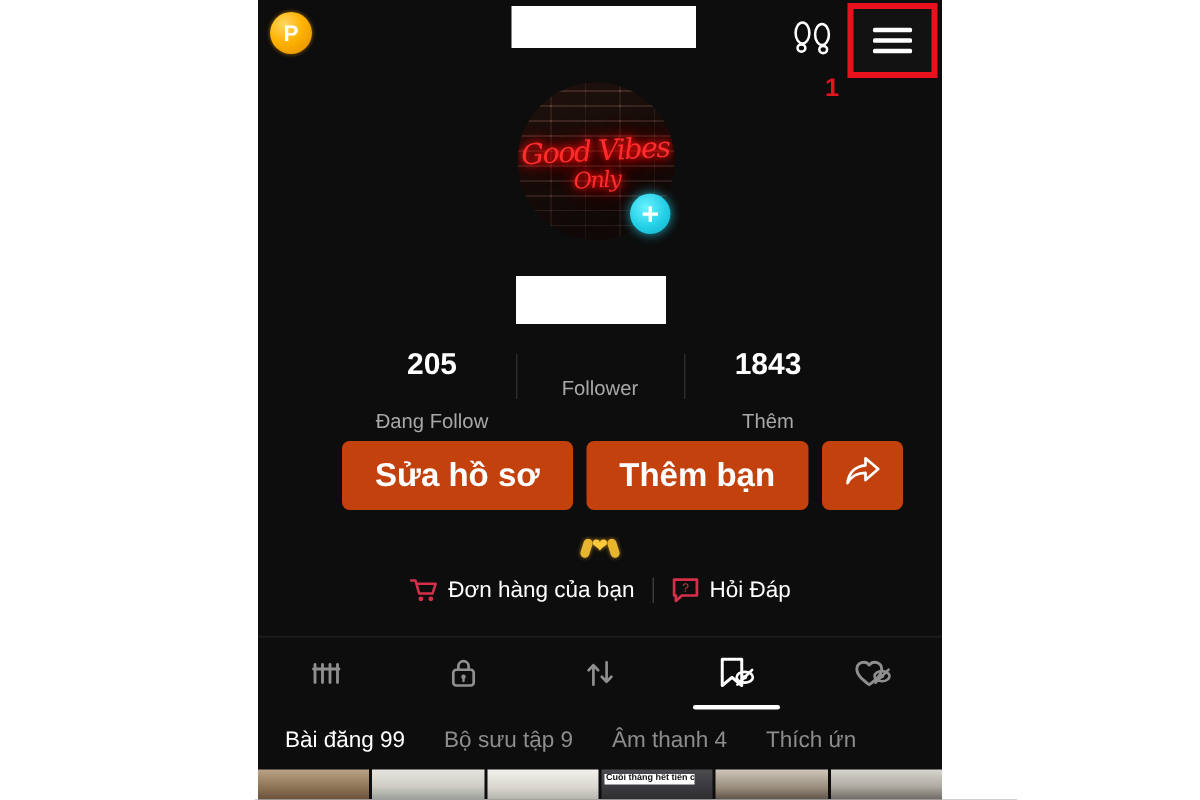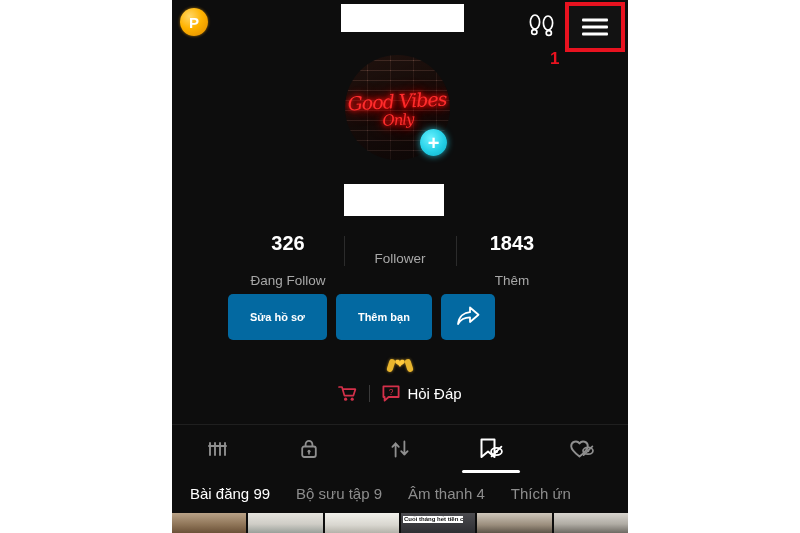--- a/index.html
+++ b/index.html
@@ -186,28 +186,28 @@
   }
 
   
   #actions {
     position: absolute;
     left: 56px; top: 294px;
     display: flex;
     gap: 9px;
   }
   .act-btn {
-    background: #0369a1;
+    background: #c2410c;
     border-radius: 5px;
     height: 46px;
     display: flex;
     align-items: center;
     justify-content: center;
     color: #ffffff;
-    font-size: 11px;
+    font-size: 22px;
     font-weight: bold;
     padding: 0 22px;
     box-sizing: border-box;
   }
   .act-btn.icon-only { padding: 0; width: 54px; }
 
   
   .emoji-row {
     position: absolute;
     left: 0; top: 355px;
@@ -390,21 +390,21 @@
           <span class="sub">Only</span>
         </div>
       </div>
       <div class="plus-badge">+</div>
     </div>
 
     <div class="redact-name"></div>
 
     <div id="stats">
       <div class="stat">
-        <div class="num">326</div>
+        <div class="num">205</div>
         <div class="lbl">Đang Follow</div>
       </div>
       <div class="stat">
         <div class="lbl">Follower</div>
       </div>
       <div class="stat">
         <div class="num">1843</div>
         <div class="lbl">Thêm</div>
       </div>
     </div>
@@ -431,20 +431,21 @@
 
     <div id="links">
       <div class="link-item">
         <span class="cart-icon">
           <svg viewBox="0 0 19 17" width="19" height="17">
             <path d="M1 2 L4 2 L6.4 10.6 L15.4 10.6 L17.4 4.2 L5 4.2" fill="none" stroke="#d4304a" stroke-width="1.7" stroke-linejoin="round" stroke-linecap="round"></path>
             <circle cx="7.6" cy="14.2" r="1.6" fill="#d4304a"></circle>
             <circle cx="14.2" cy="14.2" r="1.6" fill="#d4304a"></circle>
           </svg>
         </span>
+        <span>Đơn hàng của bạn</span>
       </div>
 
       <div class="link-sep"></div>
 
       <div class="link-item">
         <span class="qa-icon">
           <svg viewBox="0 0 18 17" width="18" height="17">
             <path d="M1.4 1.4 H16.6 V12 H6.6 L2.6 15.6 V12 H1.4 Z" fill="none" stroke="#d4304a" stroke-width="1.8" stroke-linejoin="round"></path>
             <text x="9" y="9.6" font-size="8.4" font-family="Liberation Sans, sans-serif" fill="#d4304a" text-anchor="middle">?</text>
           </svg>

